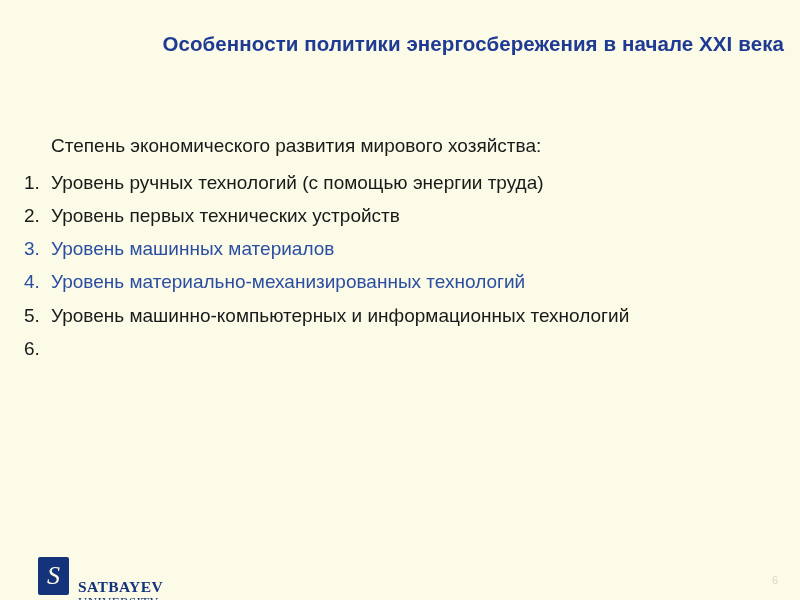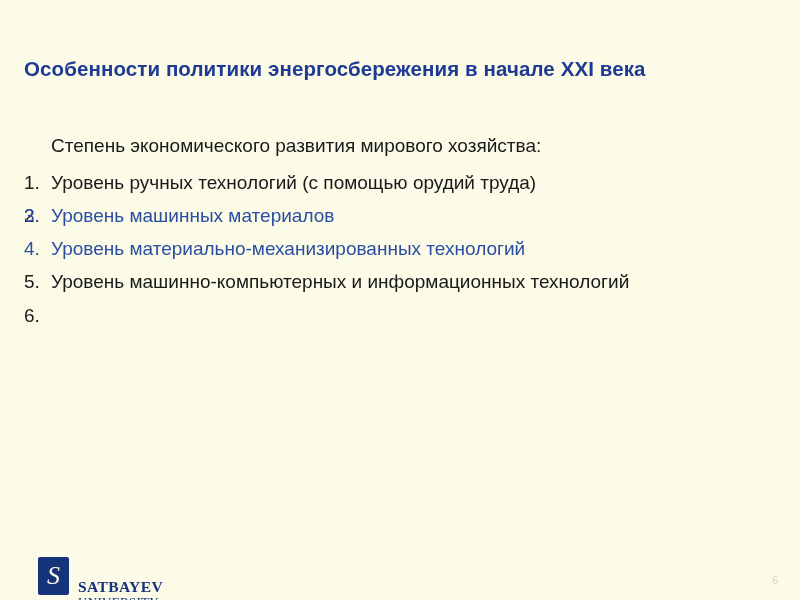--- a/index.html
+++ b/index.html
@@ -17,27 +17,28 @@
   .slide {
     position: absolute;
     left: 0; top: 0;
     width: 800px;
     height: 600px;
     background: #fbfbe8;
   }
   .slide-title {
     position: absolute;
     left: 24px;
-    top: 57px;
+    top: 32px;
     width: 760px;
     font-size: 20.5px;
     font-weight: bold;
     color: #1f3a93;
     letter-spacing: 0.1px;
     white-space: nowrap;
+    text-align: right;
   }
   .body-block {
     position: absolute;
     left: 24px;
     top: 118px;
     width: 740px;
   }
   .lead-line {
     font-size: 19px;
     color: #1a1a1a;
@@ -126,24 +127,25 @@
 
 <div class="slide">
 
   <div class="slide-title">Особенности политики энергосбережения в начале XXI века</div>
 
   <div class="body-block">
     <p class="lead-line">Степень экономического развития мирового хозяйства:</p>
     <ol class="levels">
       <li>
         <span class="num clr-dark">1.</span>
-        <span class="clr-dark">Уровень ручных технологий (с помощью орудий труда)</span>
+        <span class="clr-dark">Уровень ручных технологий (с помощью энергии труда)</span>
       </li>
       <li>
         <span class="num clr-dark">2.</span>
+        <span class="clr-dark">Уровень первых технических устройств</span>
       </li>
       <li>
         <span class="num clr-blue">3.</span>
         <span class="clr-blue">Уровень машинных материалов</span>
       </li>
       <li>
         <span class="num clr-blue">4.</span>
         <span class="clr-blue">Уровень материально-механизированных технологий</span>
       </li>
       <li>

